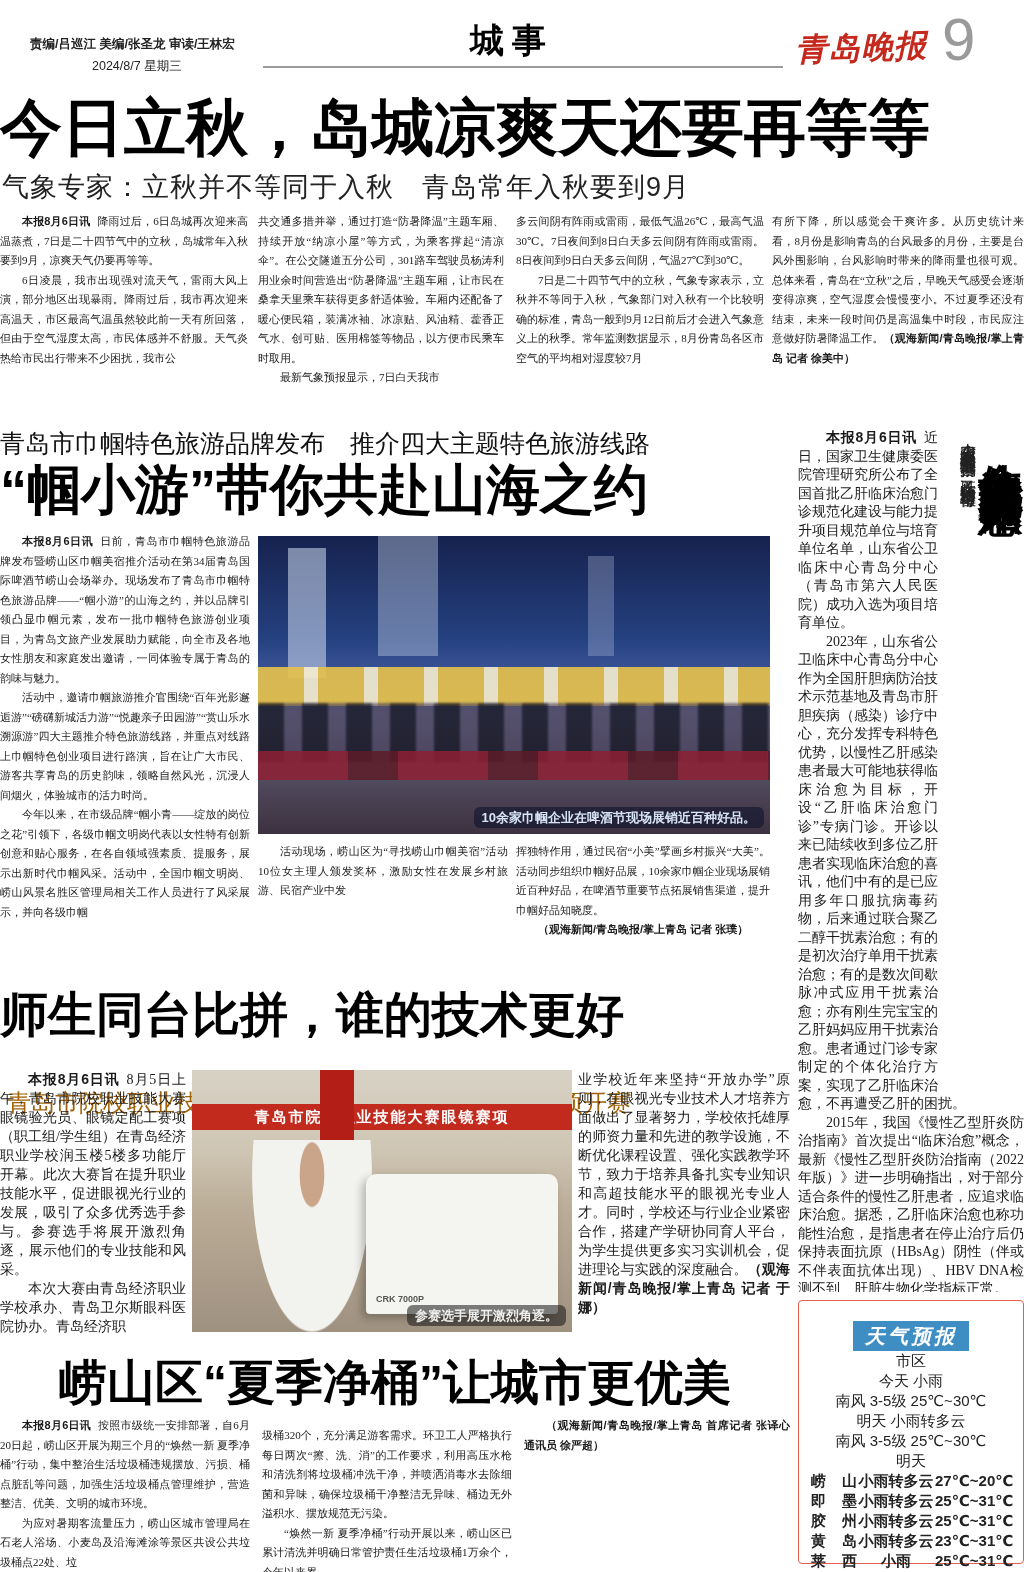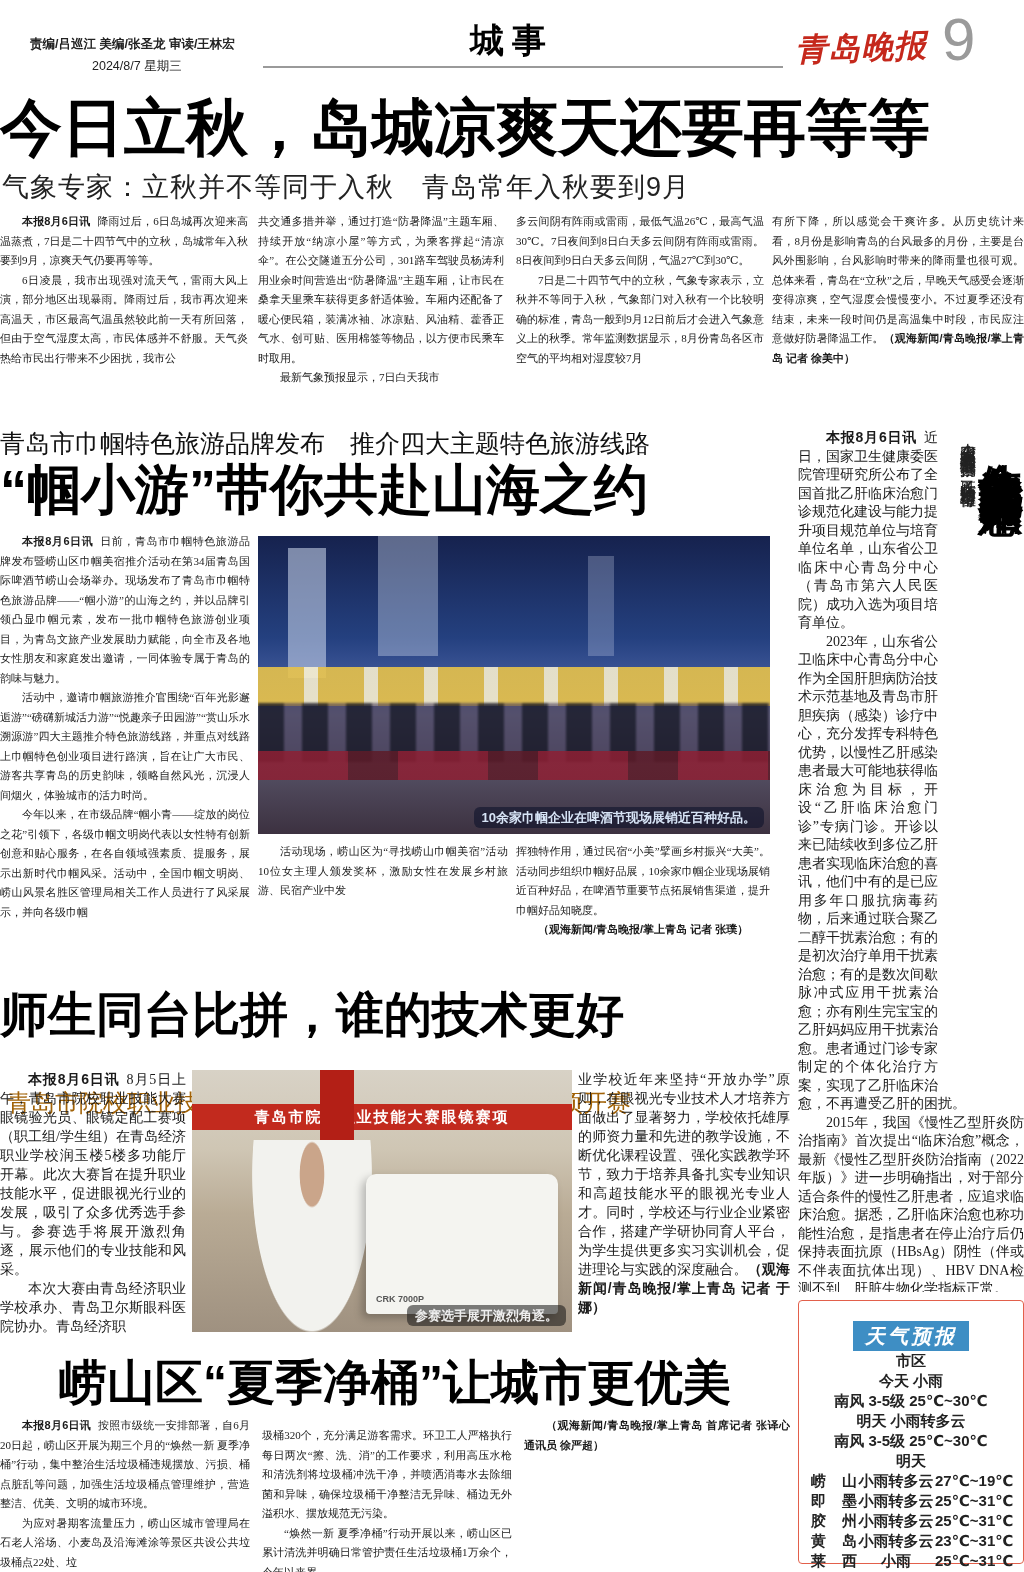--- a/index.html
+++ b/index.html
@@ -80,21 +80,21 @@
   #hep p{margin:0;text-indent:2em;}
   #hep-vert{float:right;width:78px;height:662px;margin-left:8px;
     writing-mode:vertical-rl;text-orientation:upright;}
   #hep-vtitle{font:900 44px/46px "Liberation Sans","DejaVu Sans",sans-serif;color:#000;letter-spacing:2px;}
   #hep-vsub{font:500 16px/20px "Liberation Sans","DejaVu Sans",sans-serif;color:#222;margin-top:2px;letter-spacing:1px;}
   
   #weather{left:798px;top:1300px;width:226px;height:264px;border:1px solid #e2604b;border-radius:4px;
     font-family:"Liberation Sans","DejaVu Sans",sans-serif;color:#222;box-sizing:border-box;padding-top:20px;}
   #weather-badge{width:116px;height:30px;margin:0 auto;background:#3e8ec4;color:#fff;text-align:center;
     font:italic bold 20px/30px "Liberation Serif","DejaVu Serif",serif;letter-spacing:3px;}
-  .wline{text-align:center;font-weight:700;font-size:15px;line-height:20px;}
+  .wline{text-align:center;font-weight:400;font-size:15px;line-height:20px;}
   .wrow{display:flex;justify-content:space-between;padding:0 12px;font-weight:600;font-size:15px;line-height:20px;}
   .wrow .wcity{width:46px;text-align:justify;text-align-last:justify;}
   .wrow .wwx{flex:1;text-align:center;}
   .wrow .wtemp{width:76px;text-align:right;}
 </style>
 </head>
 <body>
 
 <div class="abs" id="editors">责编/吕巡江 美编/张圣龙 审读/王林宏</div>
 <div class="abs" id="dateline">2024/8/7 星期三</div>
@@ -200,21 +200,21 @@
   <div id="weather-badge">天气预报</div>
   <div class="wline">市区</div>
   <div class="wline">今天 小雨</div>
   <div class="wline">南风 3-5级 25℃~30℃</div>
   <div class="wline">明天 小雨转多云</div>
   <div class="wline">南风 3-5级 25℃~30℃</div>
   <div class="wline">明天</div>
   <div class="wrow">
     <span class="wcity">崂山</span>
     <span class="wwx">小雨转多云</span>
-    <span class="wtemp">27℃~19℃</span>
+    <span class="wtemp">27℃~20℃</span>
   </div>
   <div class="wrow">
     <span class="wcity">即墨</span>
     <span class="wwx">小雨转多云</span>
     <span class="wtemp">25℃~31℃</span>
   </div>
   <div class="wrow">
     <span class="wcity">胶州</span>
     <span class="wwx">小雨转多云</span>
     <span class="wtemp">25℃~31℃</span>

